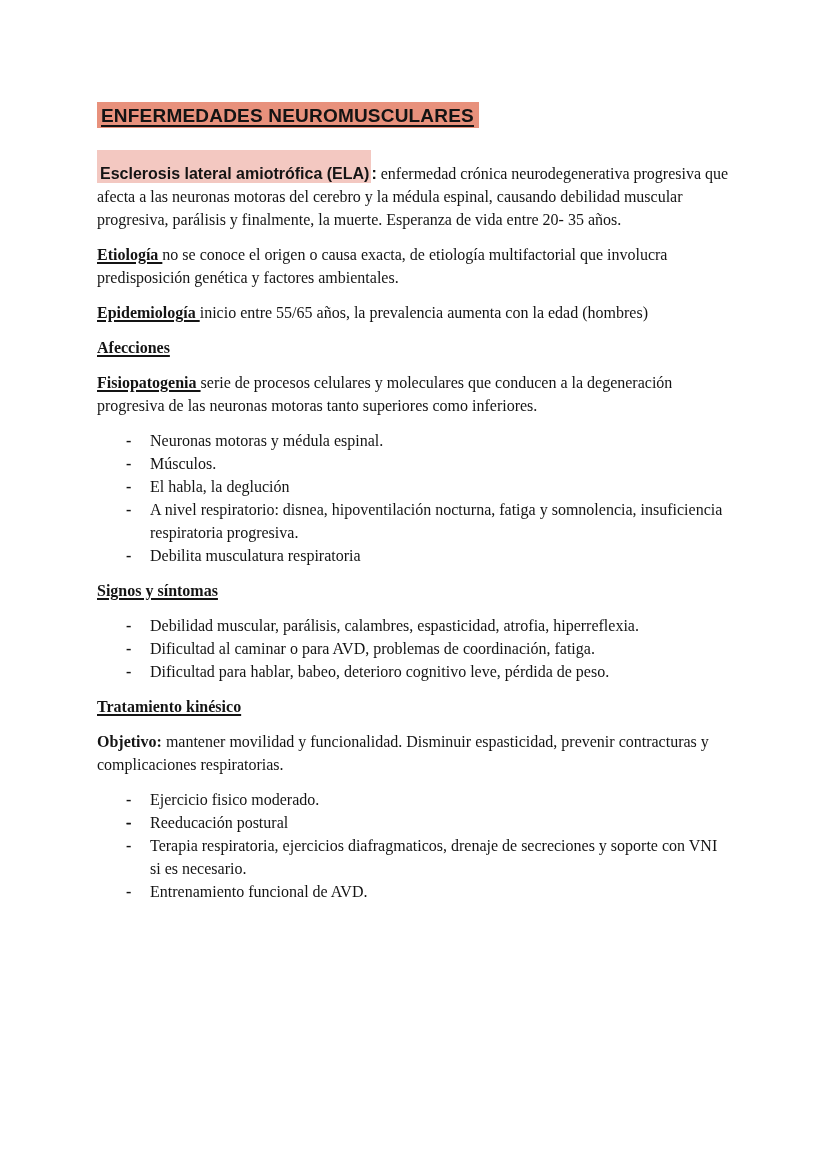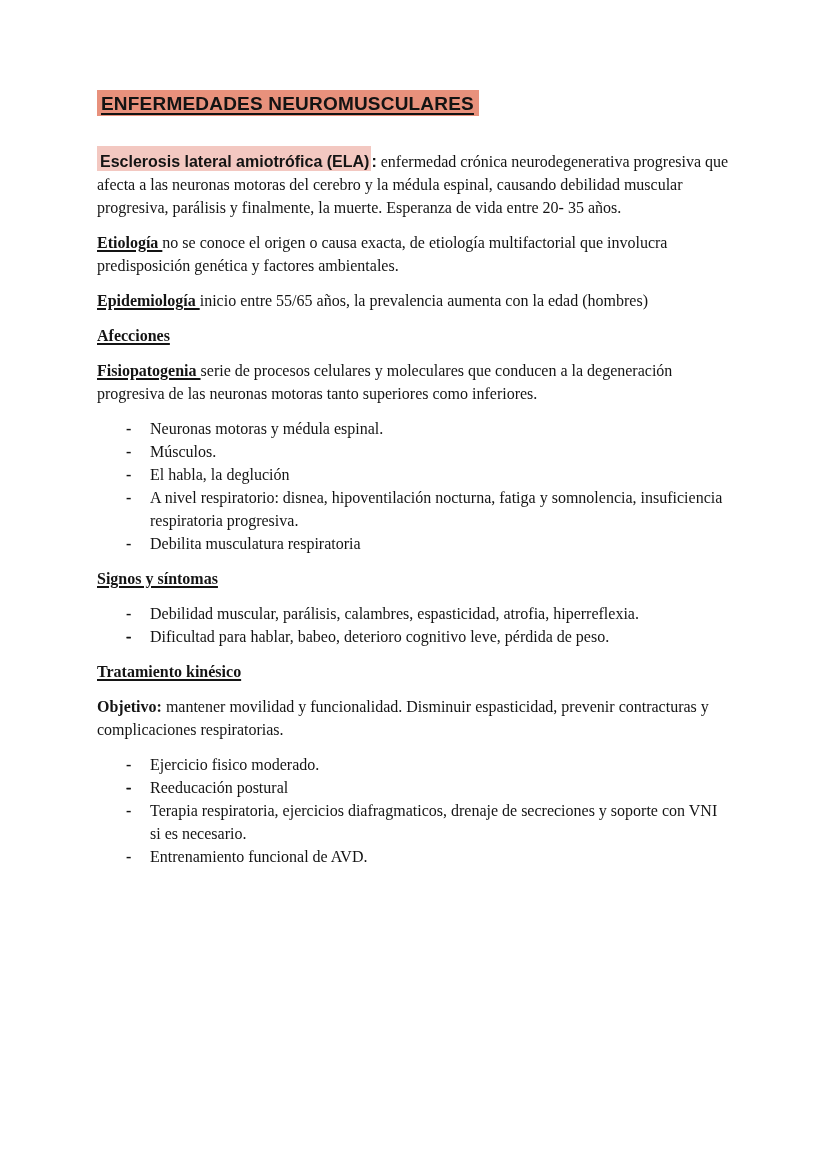--- a/index.html
+++ b/index.html
@@ -13,21 +13,21 @@
   }
   .page {
     width: 828px;
     height: 1169px;
     background: #ffffff;
     padding: 90px 97px 0 97px;
   }
   .content { width: 634px; }
 
   
-  .title-line { margin: 0 0 32px 0; line-height: 27px; }
+  .title-line { margin: 12px 0 32px 0; line-height: 27px; }
   .doc-title {
     font-family: "Liberation Sans", sans-serif;
     font-weight: bold;
     font-size: 19px;
     letter-spacing: 0.2px;
     background: var(--title-hl, #e8917c);
     padding: 3px 5px 2px 4px;
     text-decoration: underline;
     text-decoration-thickness: 2px;
     text-underline-offset: 3px;
@@ -48,21 +48,21 @@
     font-family: Liberation Serif, serif;
   }
   .lead-bold { font-weight: bold; }
   .sans-lead {
     font-family: "Liberation Sans", sans-serif;
     font-weight: bold;
     font-size: 16px;
   }
   .hl-sub {
     background: var(--sub-hl, #f3c8c1);
-    padding: 7px 2px 1px 3px;
+    padding: 15px 2px 1px 3px;
   }
 
   
   .dash-list {
     list-style: none;
     margin: 0 0 12px 0;
   }
   .dash-list li {
     position: relative;
     padding-left: 53px;
@@ -99,21 +99,21 @@
       <li><span class="marker">-</span><span>Músculos.</span></li>
       <li><span class="marker">-</span><span>El habla, la deglución</span></li>
       <li><span class="marker">-</span><span>A nivel respiratorio: disnea, hipoventilación nocturna, fatiga y somnolencia, insuficiencia respiratoria progresiva.</span></li>
       <li><span class="marker">-</span><span>Debilita musculatura respiratoria</span></li>
     </ul>
 
     <p class="para"><span class="lead-serif">Signos y síntomas</span></p>
 
     <ul class="dash-list">
       <li><span class="marker">-</span><span>Debilidad muscular, parálisis, calambres, espasticidad, atrofia, hiperreflexia.</span></li>
-      <li><span class="marker">-</span></li>
+      <li><span class="marker">-</span><span>Dificultad al caminar o para AVD, problemas de coordinación, fatiga.</span></li>
       <li><span class="marker">-</span><span>Dificultad para hablar, babeo, deterioro cognitivo leve, pérdida de peso.</span></li>
     </ul>
 
 
 
     <p class="para"><span class="lead-serif">Tratamiento kinésico</span></p>
 
     <p class="para"><span class="lead-bold">Objetivo:</span><span> mantener movilidad y funcionalidad. Disminuir espasticidad, prevenir contracturas y complicaciones respiratorias.</span></p>
 
     <ul class="dash-list">

